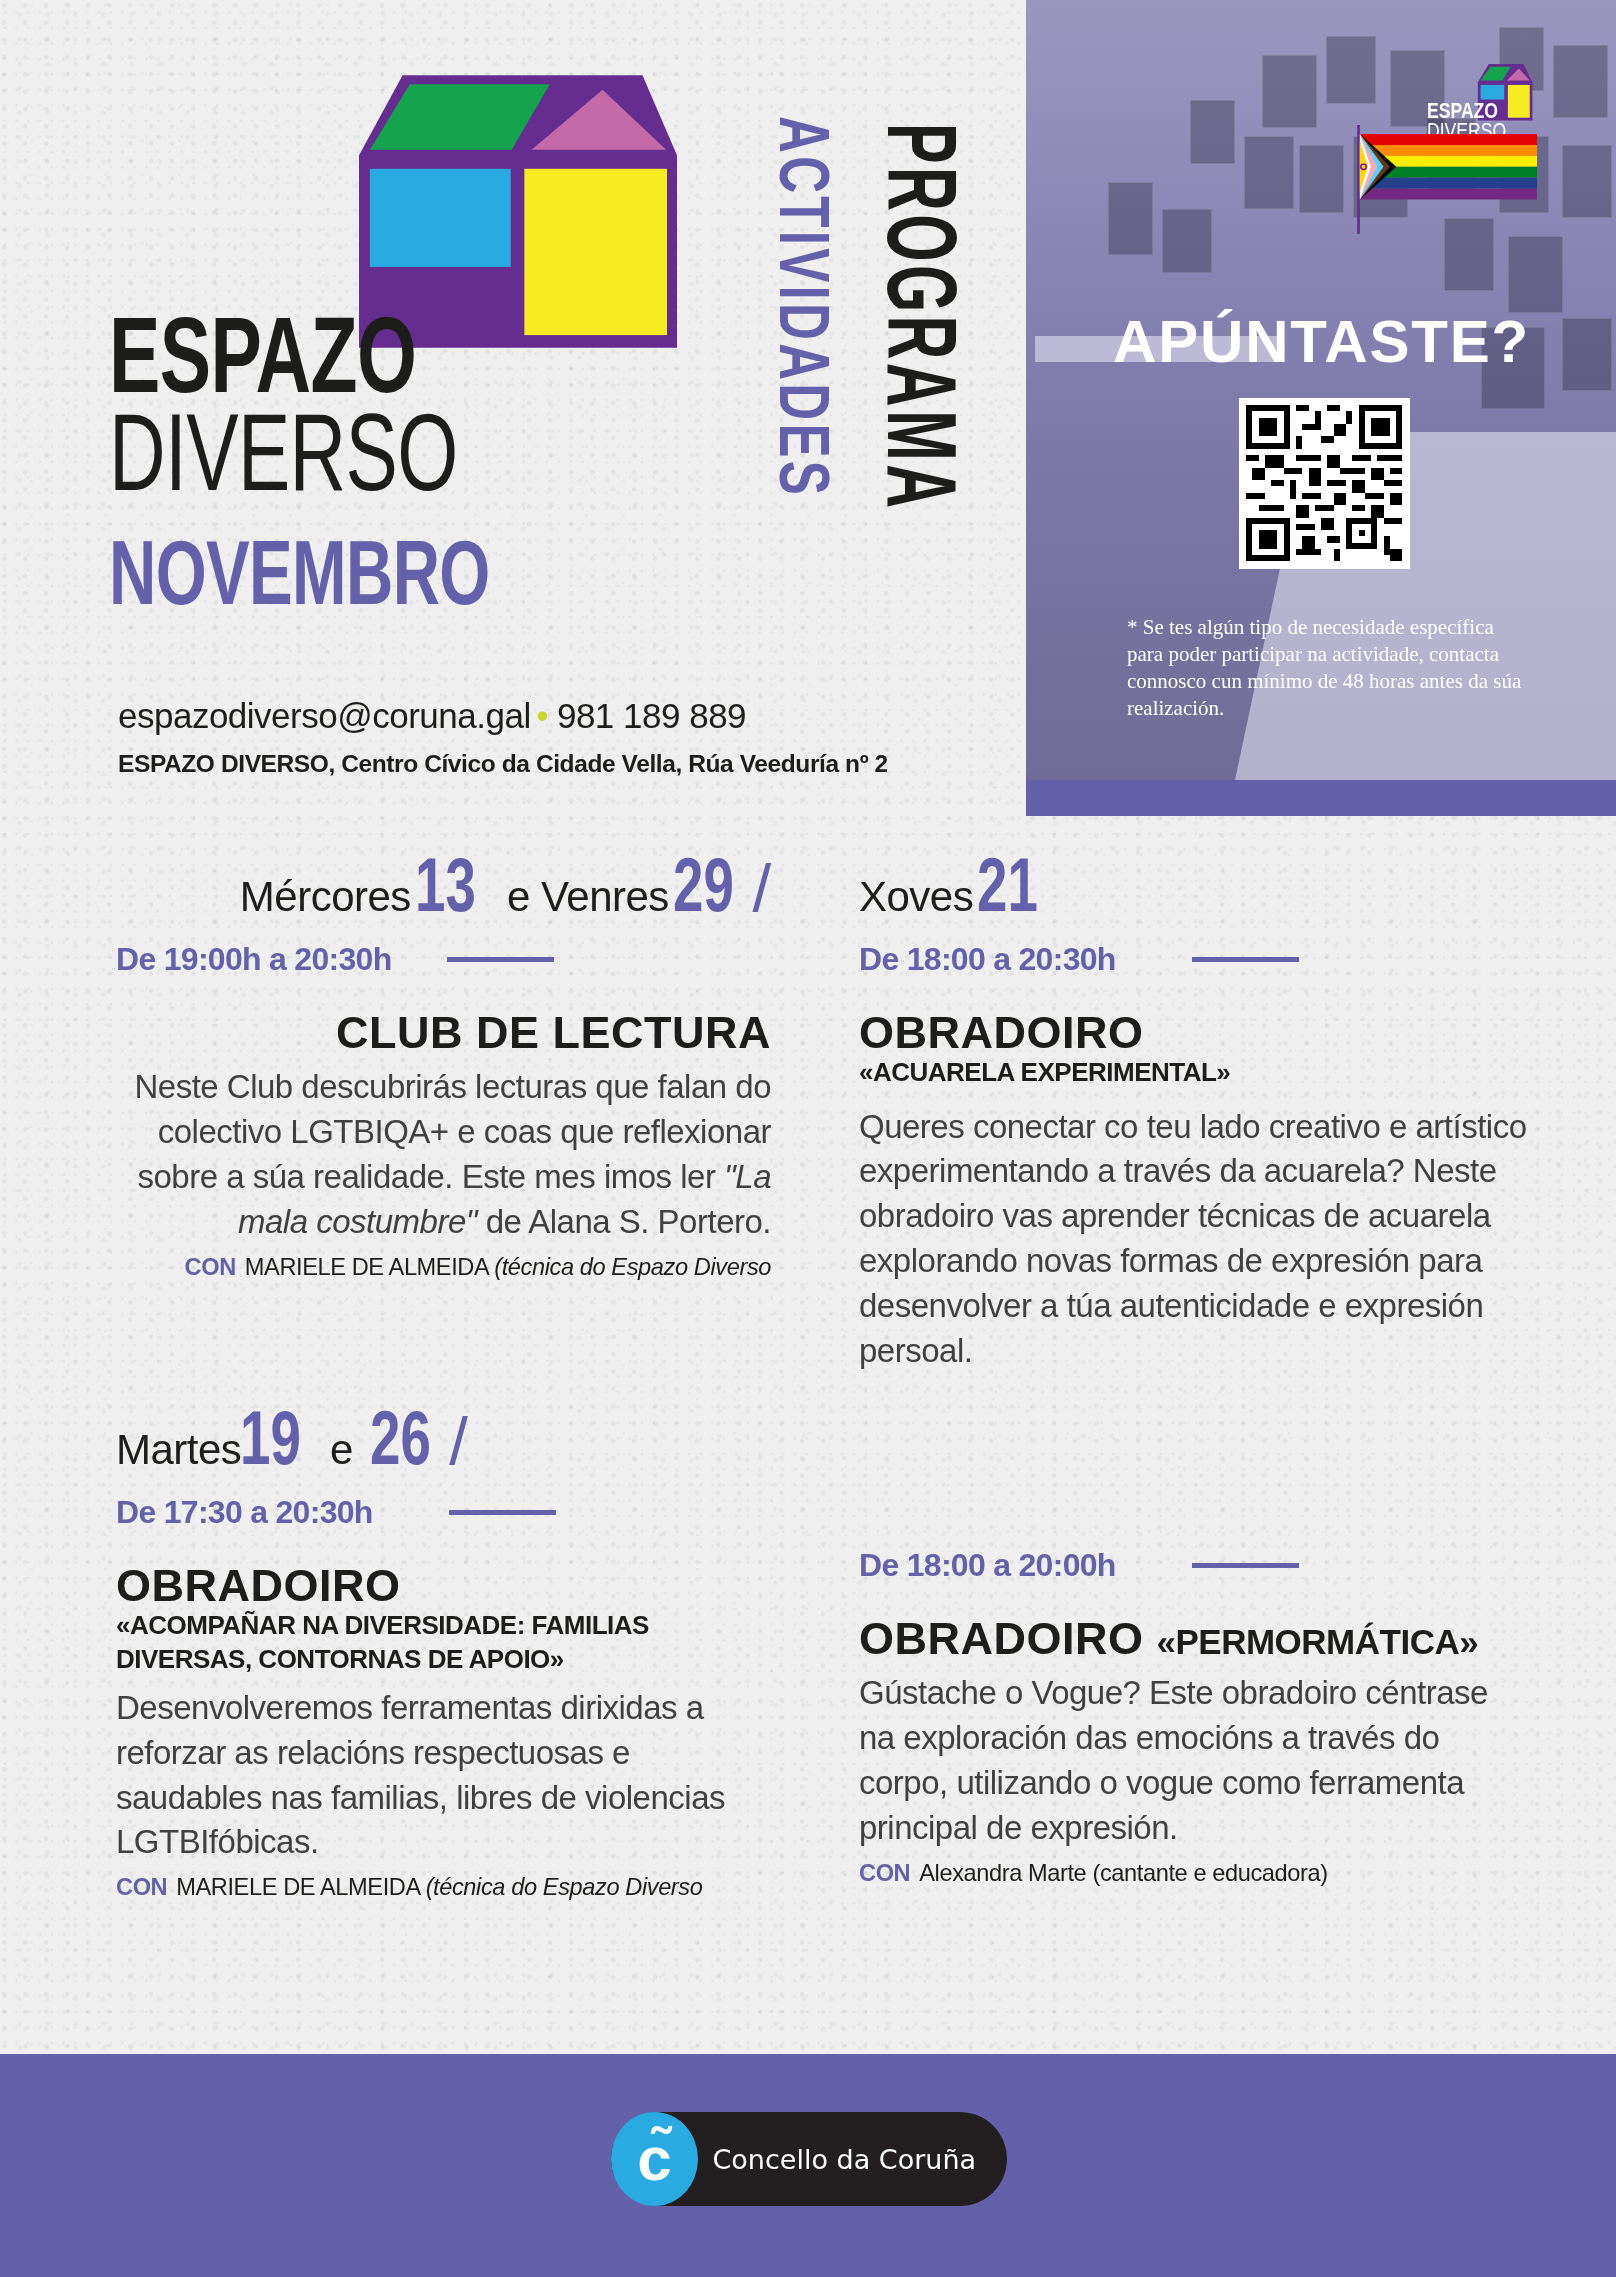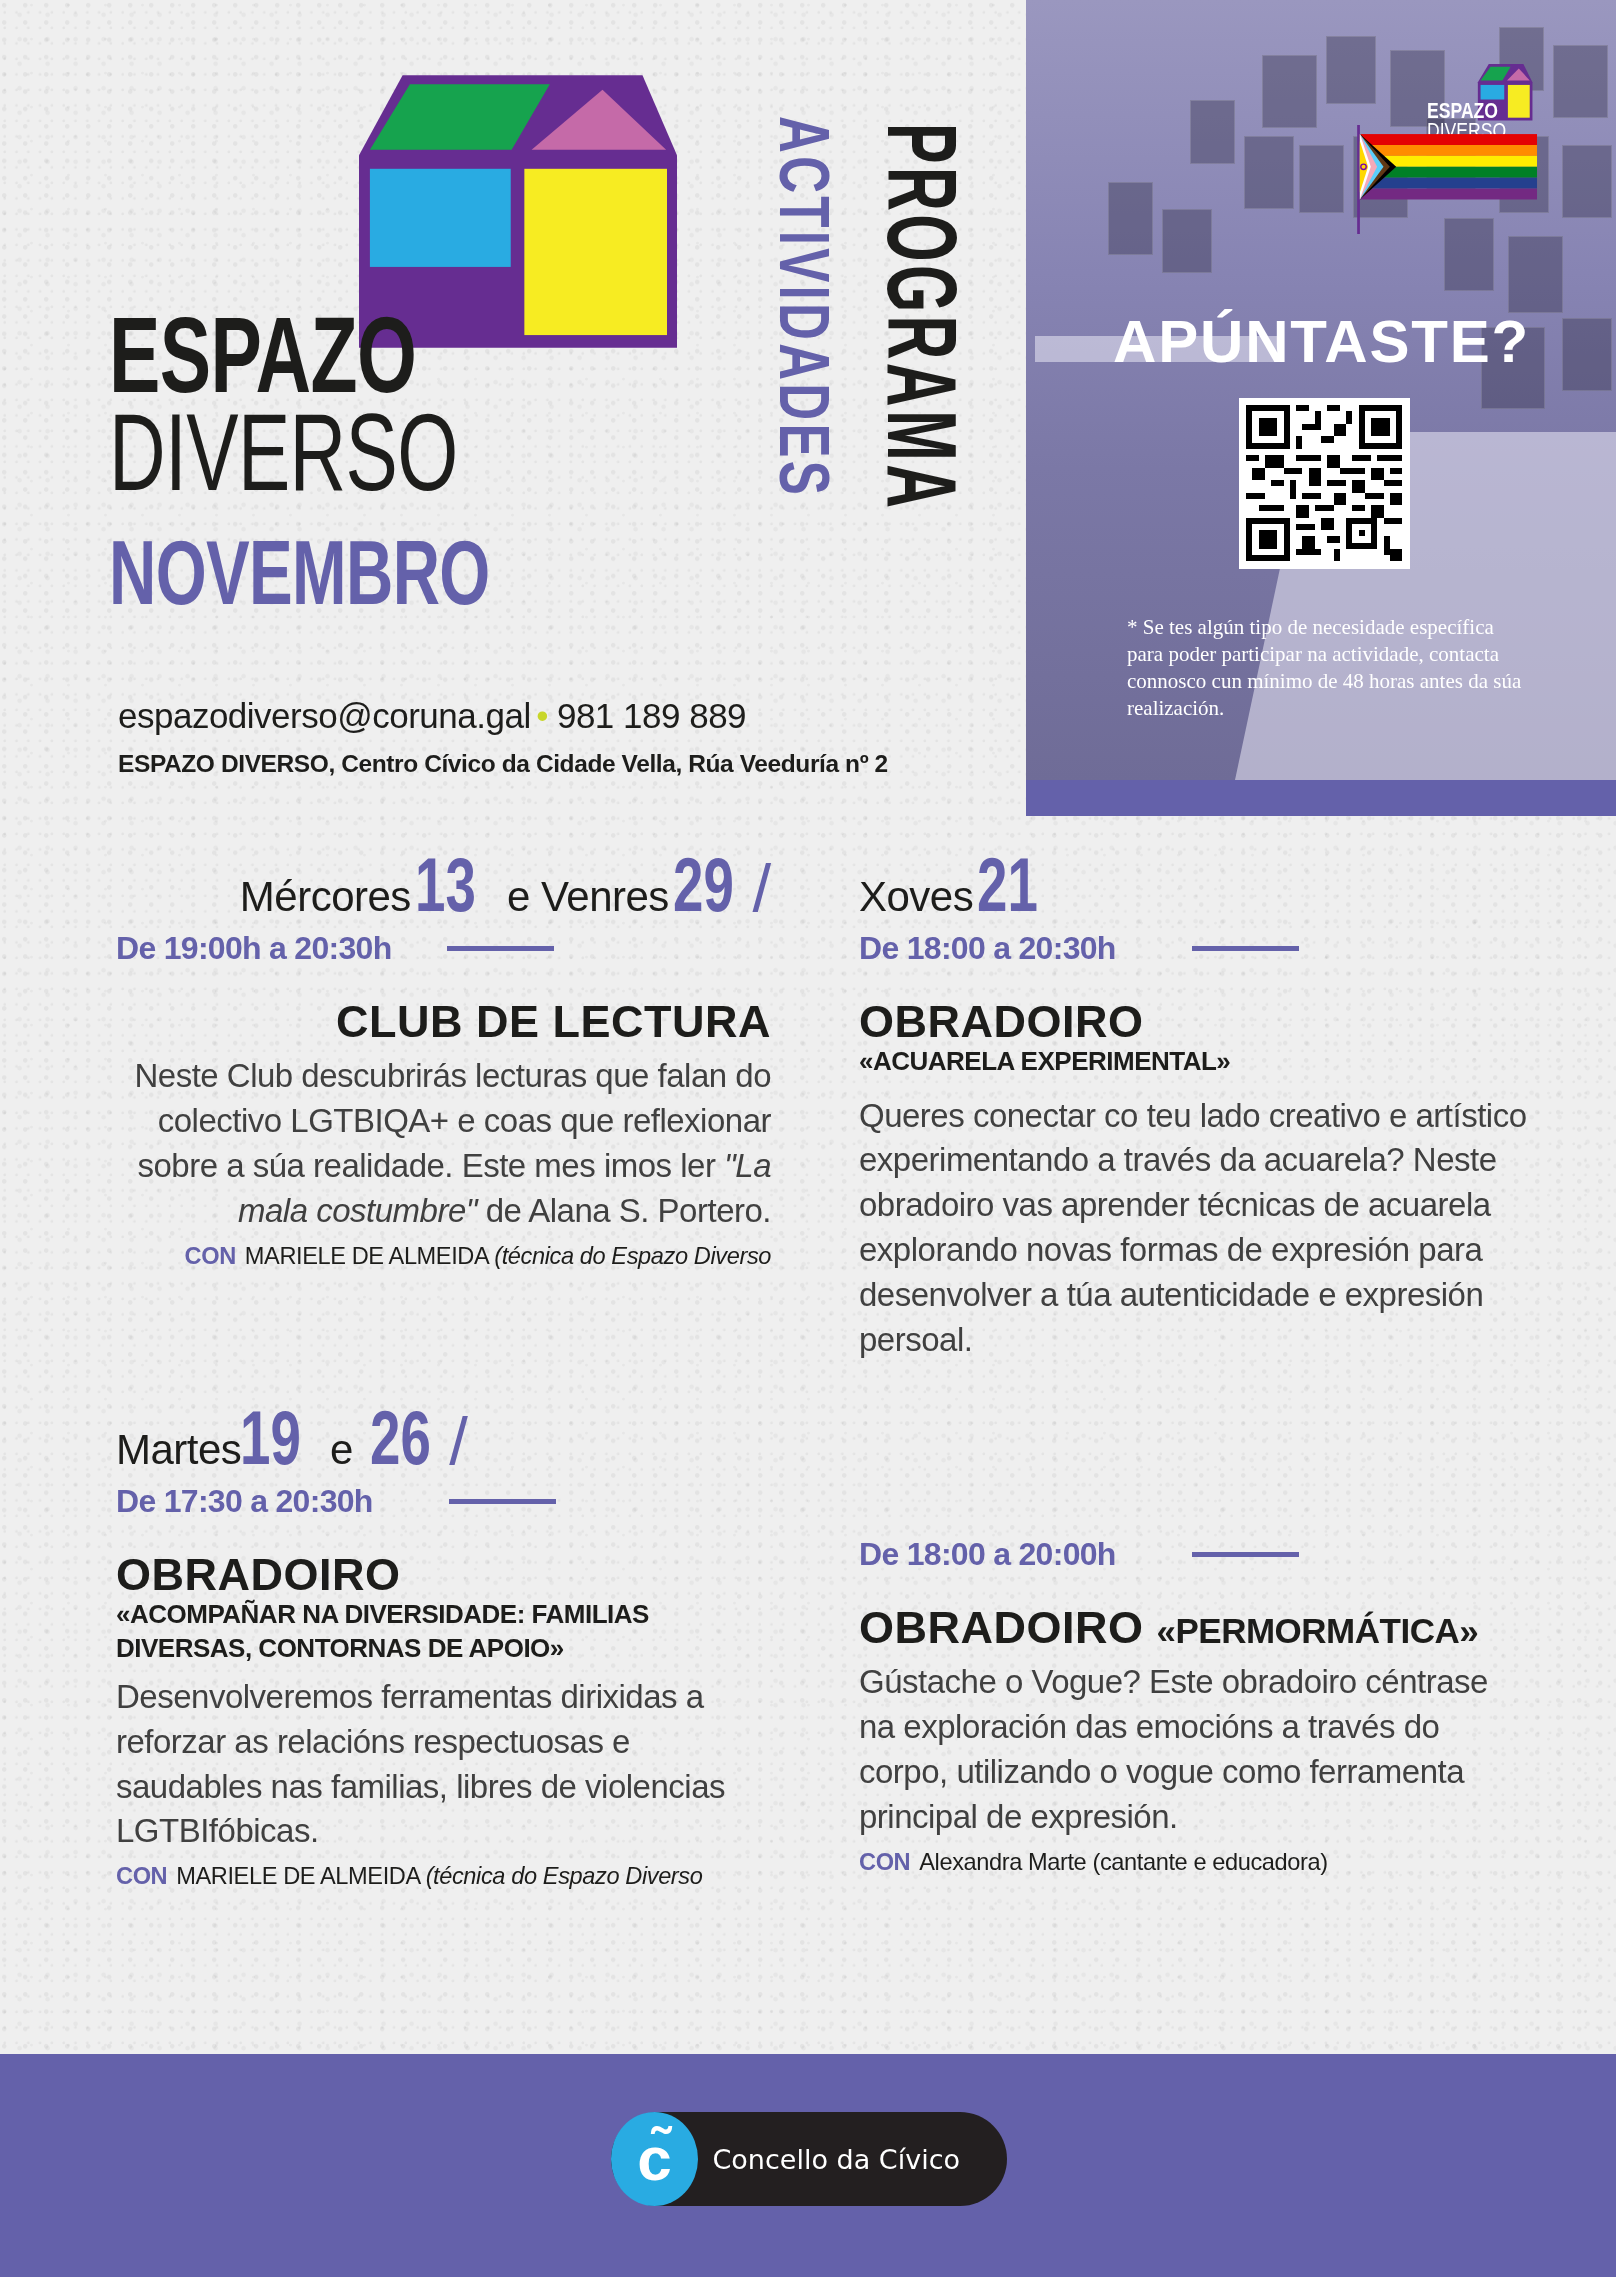--- a/index.html
+++ b/index.html
@@ -65,21 +65,21 @@
   #qr-box { left: 1239px; top: 398px; width: 171px; height: 171px; background: #fff; padding: 7.3px; }
   #qr-box svg { width: 100%; height: 100%; display: block; }
   #cta-note { left: 1127px; top: 614px; width: 400px; font-family: "Liberation Serif", serif; font-size: 21px; line-height: 1.28; color: #fff; }
 
   
   .event { position: absolute; }
   .ev-date { white-space: nowrap; line-height: 1; }
   .ev-day { font-size: 42px; font-weight: 300; color: #1d1d1b; letter-spacing: -0.5px; }
   .ev-num { font-size: 76px; font-weight: 700; color: #6461aa; display: inline-block; transform: scaleX(0.72); transform-origin: left bottom; margin-right: -16.4px; vertical-align: baseline; }
   .ev-slash { font-size: 67px; font-weight: 300; color: #6461aa; margin-left: 7.3px; }
-  .ev-time { margin-top: 7px; font-size: 32px; font-weight: 700; color: #6461aa; white-space: nowrap; letter-spacing: -0.7px; display: flex; align-items: center; gap: 43px; }
+  .ev-time { margin-top: 18px; font-size: 32px; font-weight: 700; color: #6461aa; white-space: nowrap; letter-spacing: -0.7px; display: flex; align-items: center; gap: 43px; }
   .ev-time .rule { display: inline-block; width: 107px; height: 4.5px; background: #6461aa; margin-left: 12.7px; }
   .ev-title { margin-top: 31px; font-size: 45px; font-weight: 700; color: #1d1d1b; letter-spacing: 0.5px; line-height: 1.05; }
   .ev-subtitle { font-size: 26px; font-weight: 700; color: #1d1d1b; line-height: 1.3; letter-spacing: -0.5px; }
   .ev-subtitle-inline { font-size: 35px; font-weight: 700; letter-spacing: -0.5px; }
   .ev-desc { margin-top: 9px; font-size: 33px; line-height: 1.36; color: #404040; letter-spacing: -0.5px; }
   .ev-host { margin-top: 9px; font-size: 23.6px; color: #1d1d1b; white-space: nowrap; letter-spacing: -0.4px; }
   .ev-host .con { font-weight: 700; color: #6461aa; margin-right: 9px; }
   .ev-host .role { font-style: italic; }
 
   #event-1 { left: 116px; top: 847px; width: 655px; text-align: right; }
@@ -300,16 +300,16 @@
       <span class="rule" style="margin-left:33px"></span>
     </div>
   <div class="ev-title"><span>OBRADOIRO</span> <span class="ev-subtitle-inline">«PERMORMÁTICA»</span></div>
   <div class="ev-desc">Gústache o Vogue? Este obradoiro céntrase na exploración das emocións a través do corpo, utilizando o vogue como ferramenta principal de expresión.</div>
   <div class="ev-host"><span class="con">CON</span><span>Alexandra Marte (cantante e educadora)</span></div>
 </div>
 
 <div id="footer" class="abs">
   <div id="concello-pill">
     <div id="concello-logo">c̃</div>
-    <div id="concello-name">Concello da Cívico</div>
+    <div id="concello-name">Concello da Coruña</div>
   </div>
 </div>
 
 
 </body></html>

